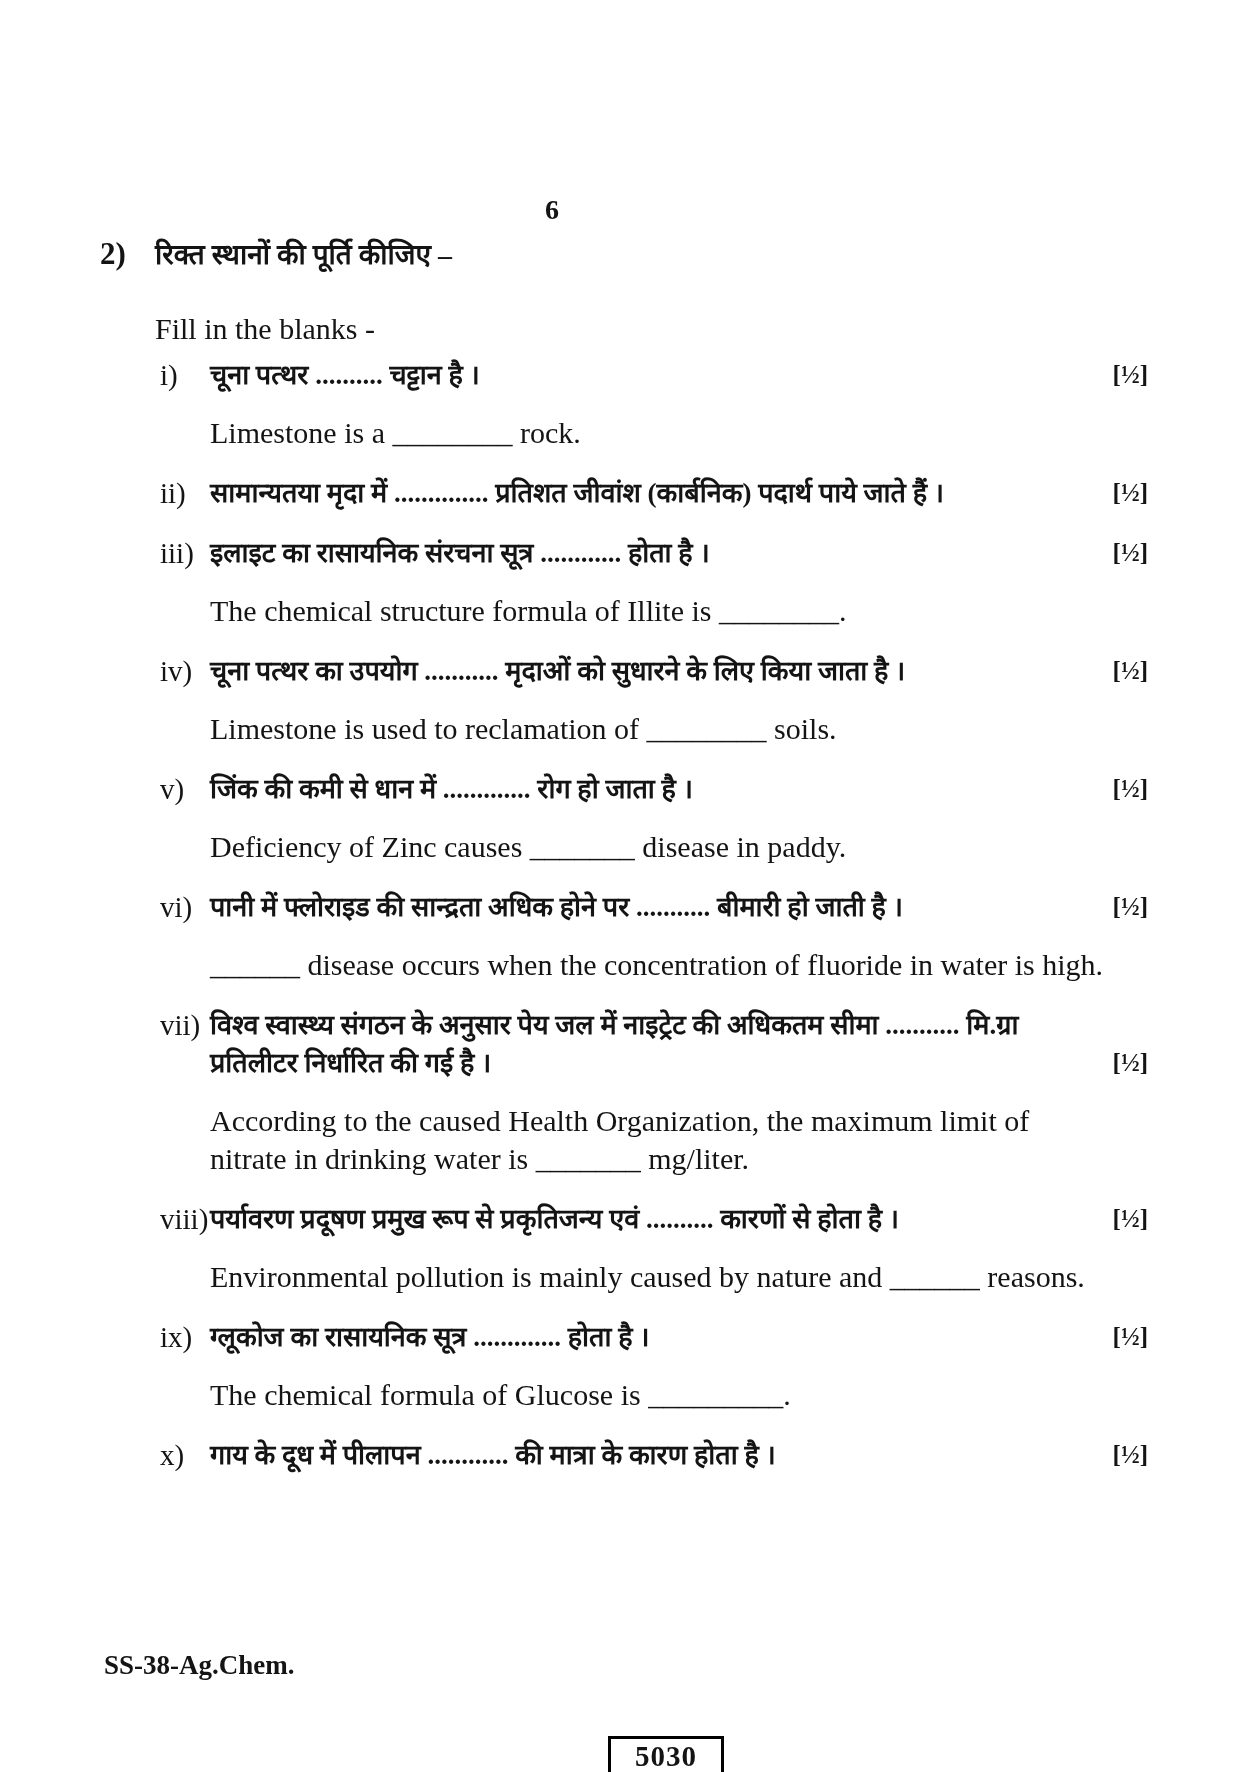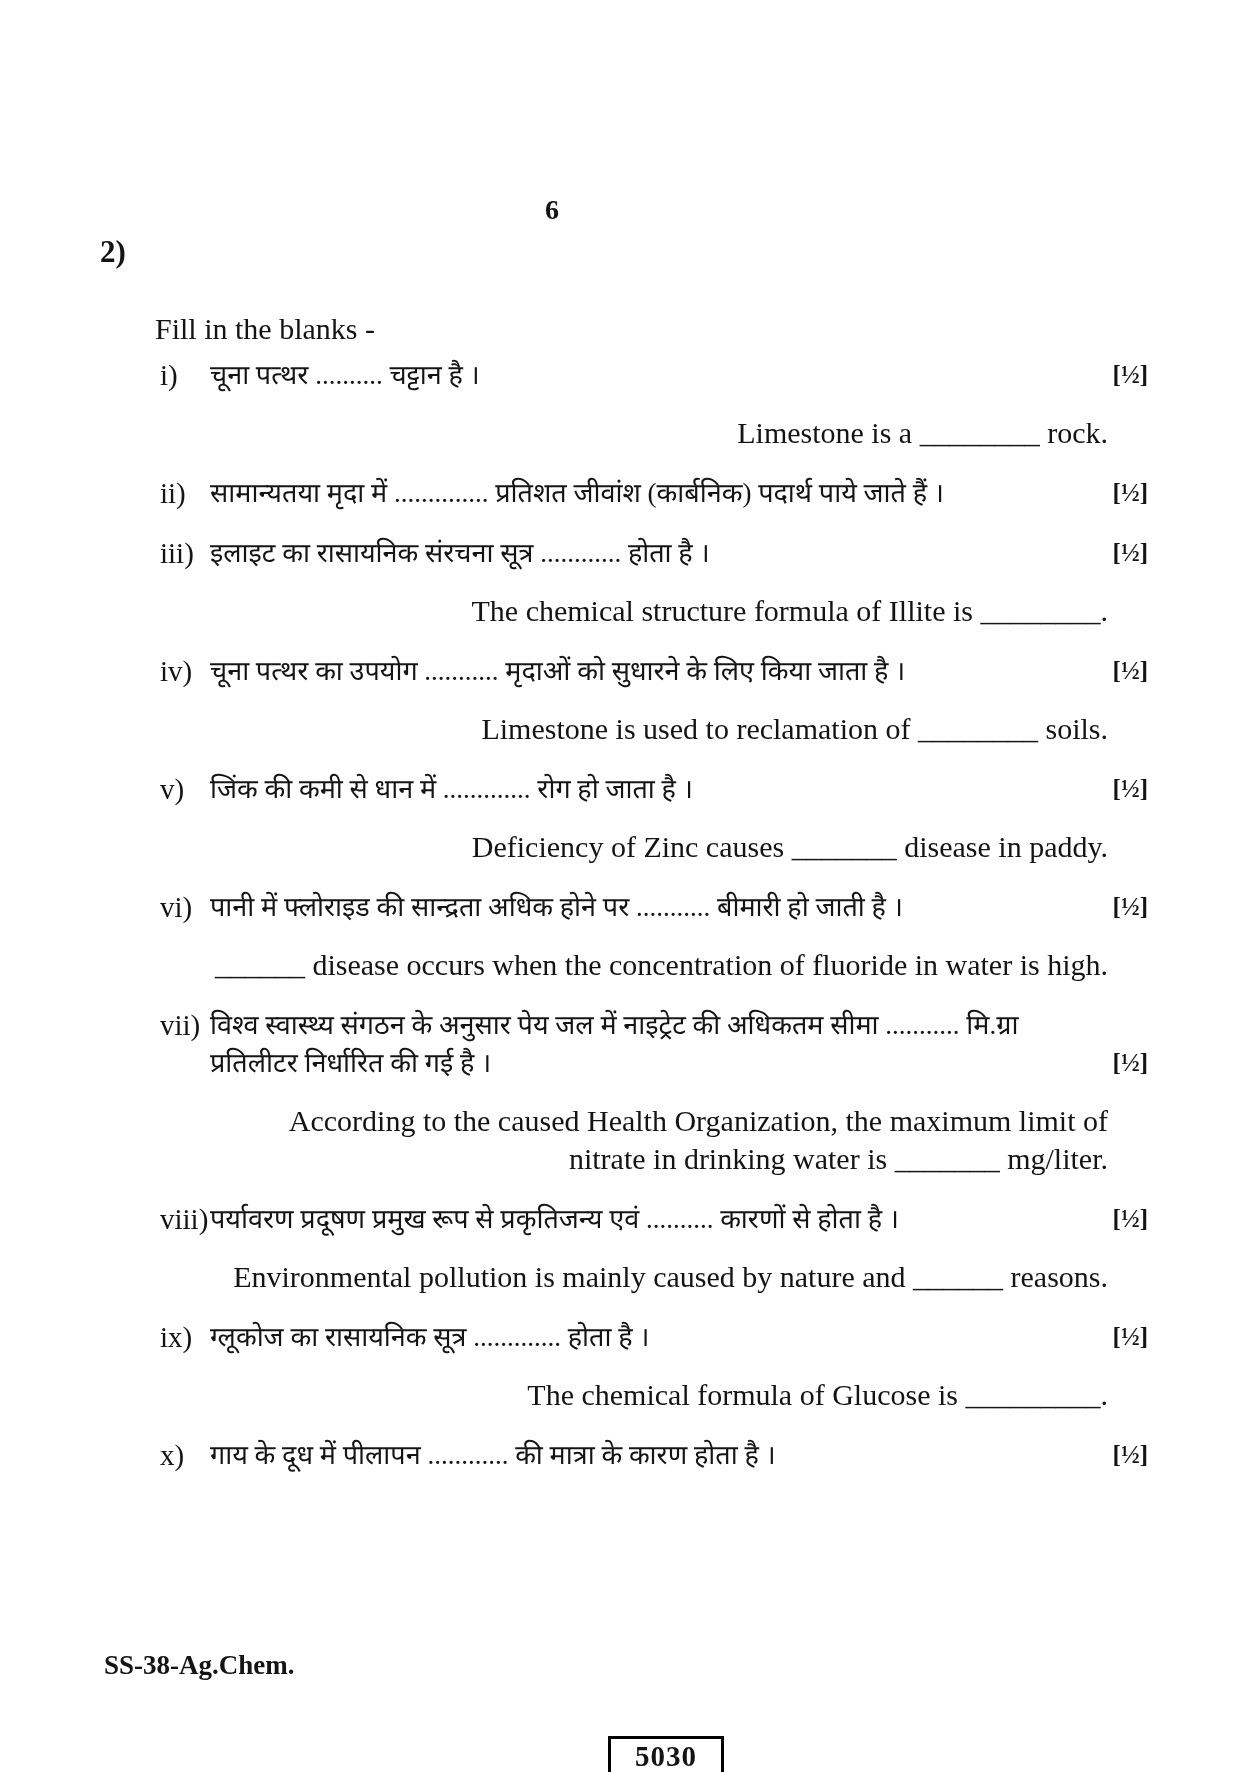--- a/index.html
+++ b/index.html
@@ -58,38 +58,37 @@
   .item-hi-row { display: flex; align-items: flex-start; }
   .item-num {
     width: 50px;
     flex: none;
     font-size: 29px;
     line-height: 38px;
   }
   .item-hi {
     flex: 1;
     font-size: 27px;
-    font-weight: normal;
+    font-weight: bold;
     line-height: 38px;
     padding-right: 26px;
   }
   .item-marks {
     flex: none;
     font-weight: bold;
     font-size: 25px;
     line-height: 38px;
     align-self: flex-start;
   }
   .item.marks-end .item-marks { align-self: flex-end; }
   .item-en {
     margin-left: 50px;
     padding-right: 40px;
     font-size: 30px;
     line-height: 38px;
-    text-align: right;
   }
   .footer-code {
     position: absolute;
     left: 104px;
     top: 1650px;
     font-weight: bold;
     font-size: 27px;
   }
   .serial-box {
     position: absolute;
@@ -104,20 +103,21 @@
 </style>
 </head>
 <body>
 
 <div class="sheet">
 
   <div class="page-number">6</div>
 
   <div class="question-head">
     <span class="qnum">2)</span>
+    <span class="qtitle-hi">रिक्त स्थानों की पूर्ति कीजिए –</span>
   </div>
 
   <div class="fill-line">Fill in the blanks -</div>
 
   <div class="items">
       <div class="item">
     <div class="item-hi-row">
       <span class="item-num">i)</span>
       <span class="item-hi">चूना पत्थर .......... चट्टान है ।</span>
       <span class="item-marks">[½]</span>

